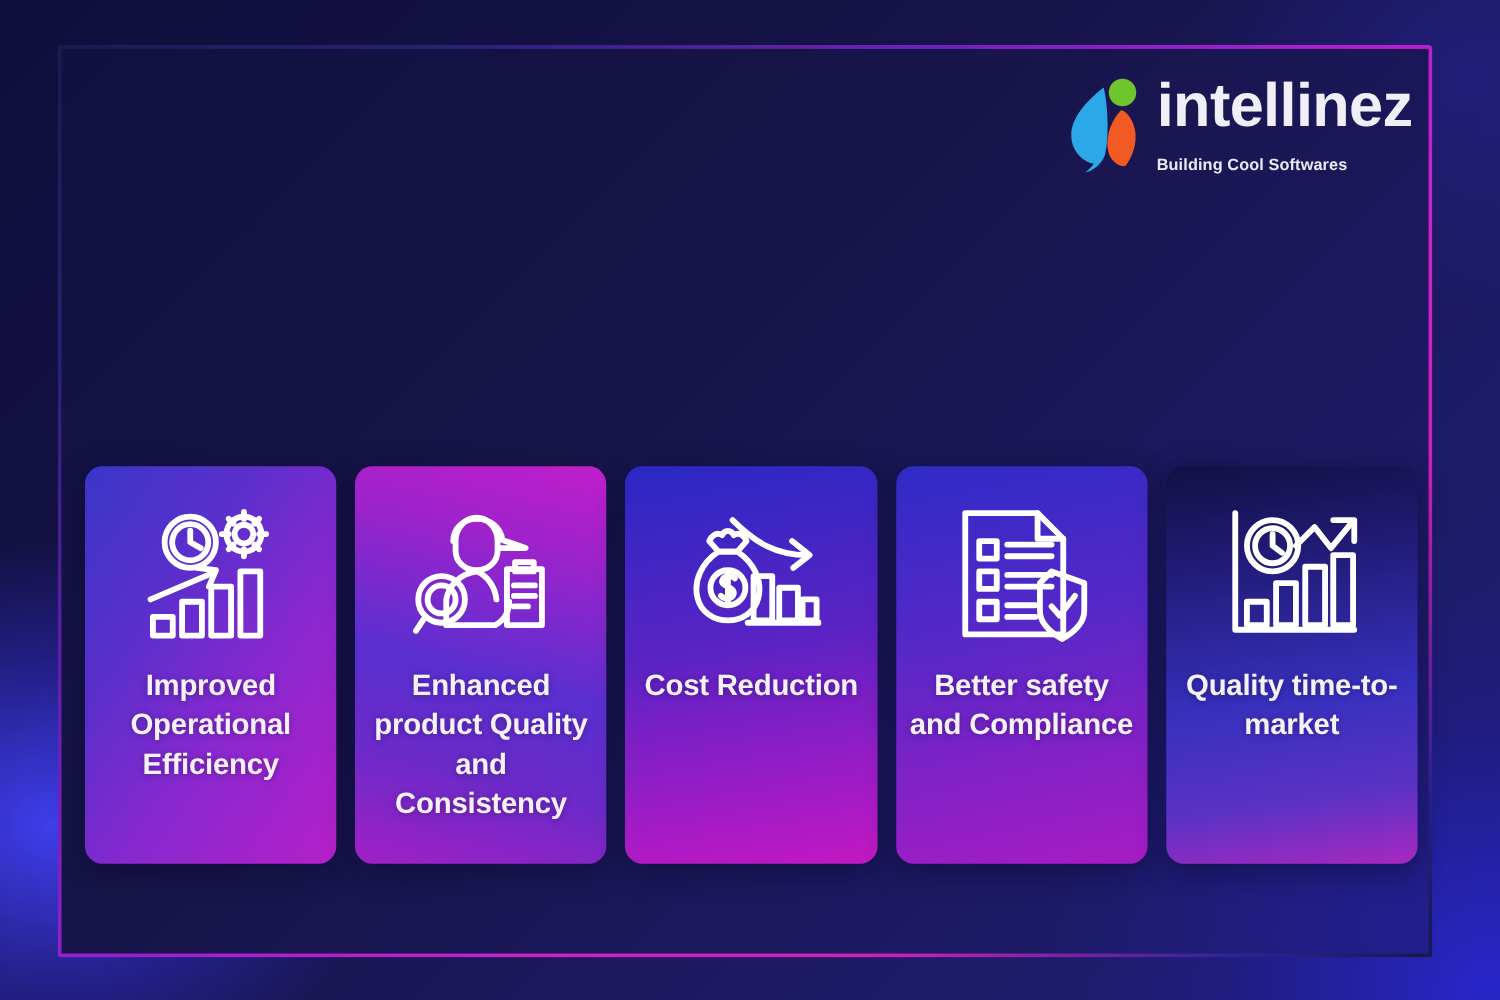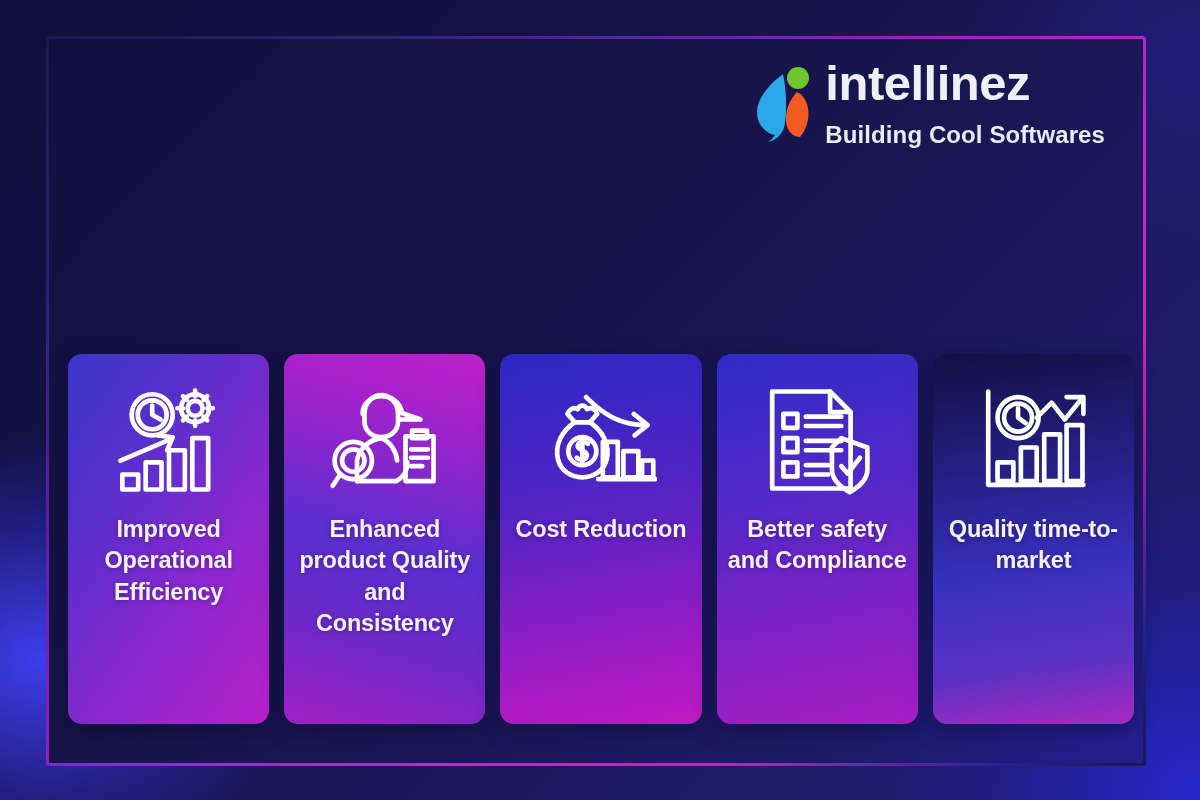--- a/index.html
+++ b/index.html
@@ -56,51 +56,51 @@
     left:49px; top:39px;
     width:1094px; height:724px;
     background:
       radial-gradient(ellipse 420px 340px at 1090px 700px, rgba(36,33,170,0.55) 0%, rgba(20,18,78,0) 72%),
       linear-gradient(135deg, #121040 0%, #171449 40%, #1c1960 72%, #201c70 100%);
     pointer-events:none;
   }
 
   
   #logo {
-    position:absolute; right:95px; top:60px;
+    position:absolute; right:70px; top:60px;
     display:flex; align-items:center; gap:10px;
   }
   #logo-mark { width:62px; height:80px; display:block; }
   #logo-words { display:flex; flex-direction:column; align-items:flex-start; }
   #logo-name {
     font-size:49px; font-weight:700; letter-spacing:-0.5px;
     color:#f0eef6; line-height:0.96;
   }
   #logo-tagline {
-    font-size:24px; font-weight:700; letter-spacing:0.1px;
+    font-size:13px; font-weight:700; letter-spacing:0.1px;
     color:#eceaf4; margin-top:16px; line-height:1;
   }
 
   
   #page-title {
     position:absolute;
     left:84px; top:184px;
     font-size:58px; font-weight:800;
     letter-spacing:-0.6px;
     color:#eceaf2;
     line-height:1.05;
     text-shadow:0 2px 10px rgba(0,0,0,0.35);
     white-space:nowrap;
   }
 
   
   #cards {
     position:absolute;
-    left:68px; top:354px;
-    width:1066px; height:370px;
+    left:68px; top:373px;
+    width:1066px; height:318px;
     display:flex;
     gap:15px;
   }
   .card {
     flex:1 1 0;
     border-radius:14px;
     position:relative;
     display:flex;
     flex-direction:column;
     align-items:center;

